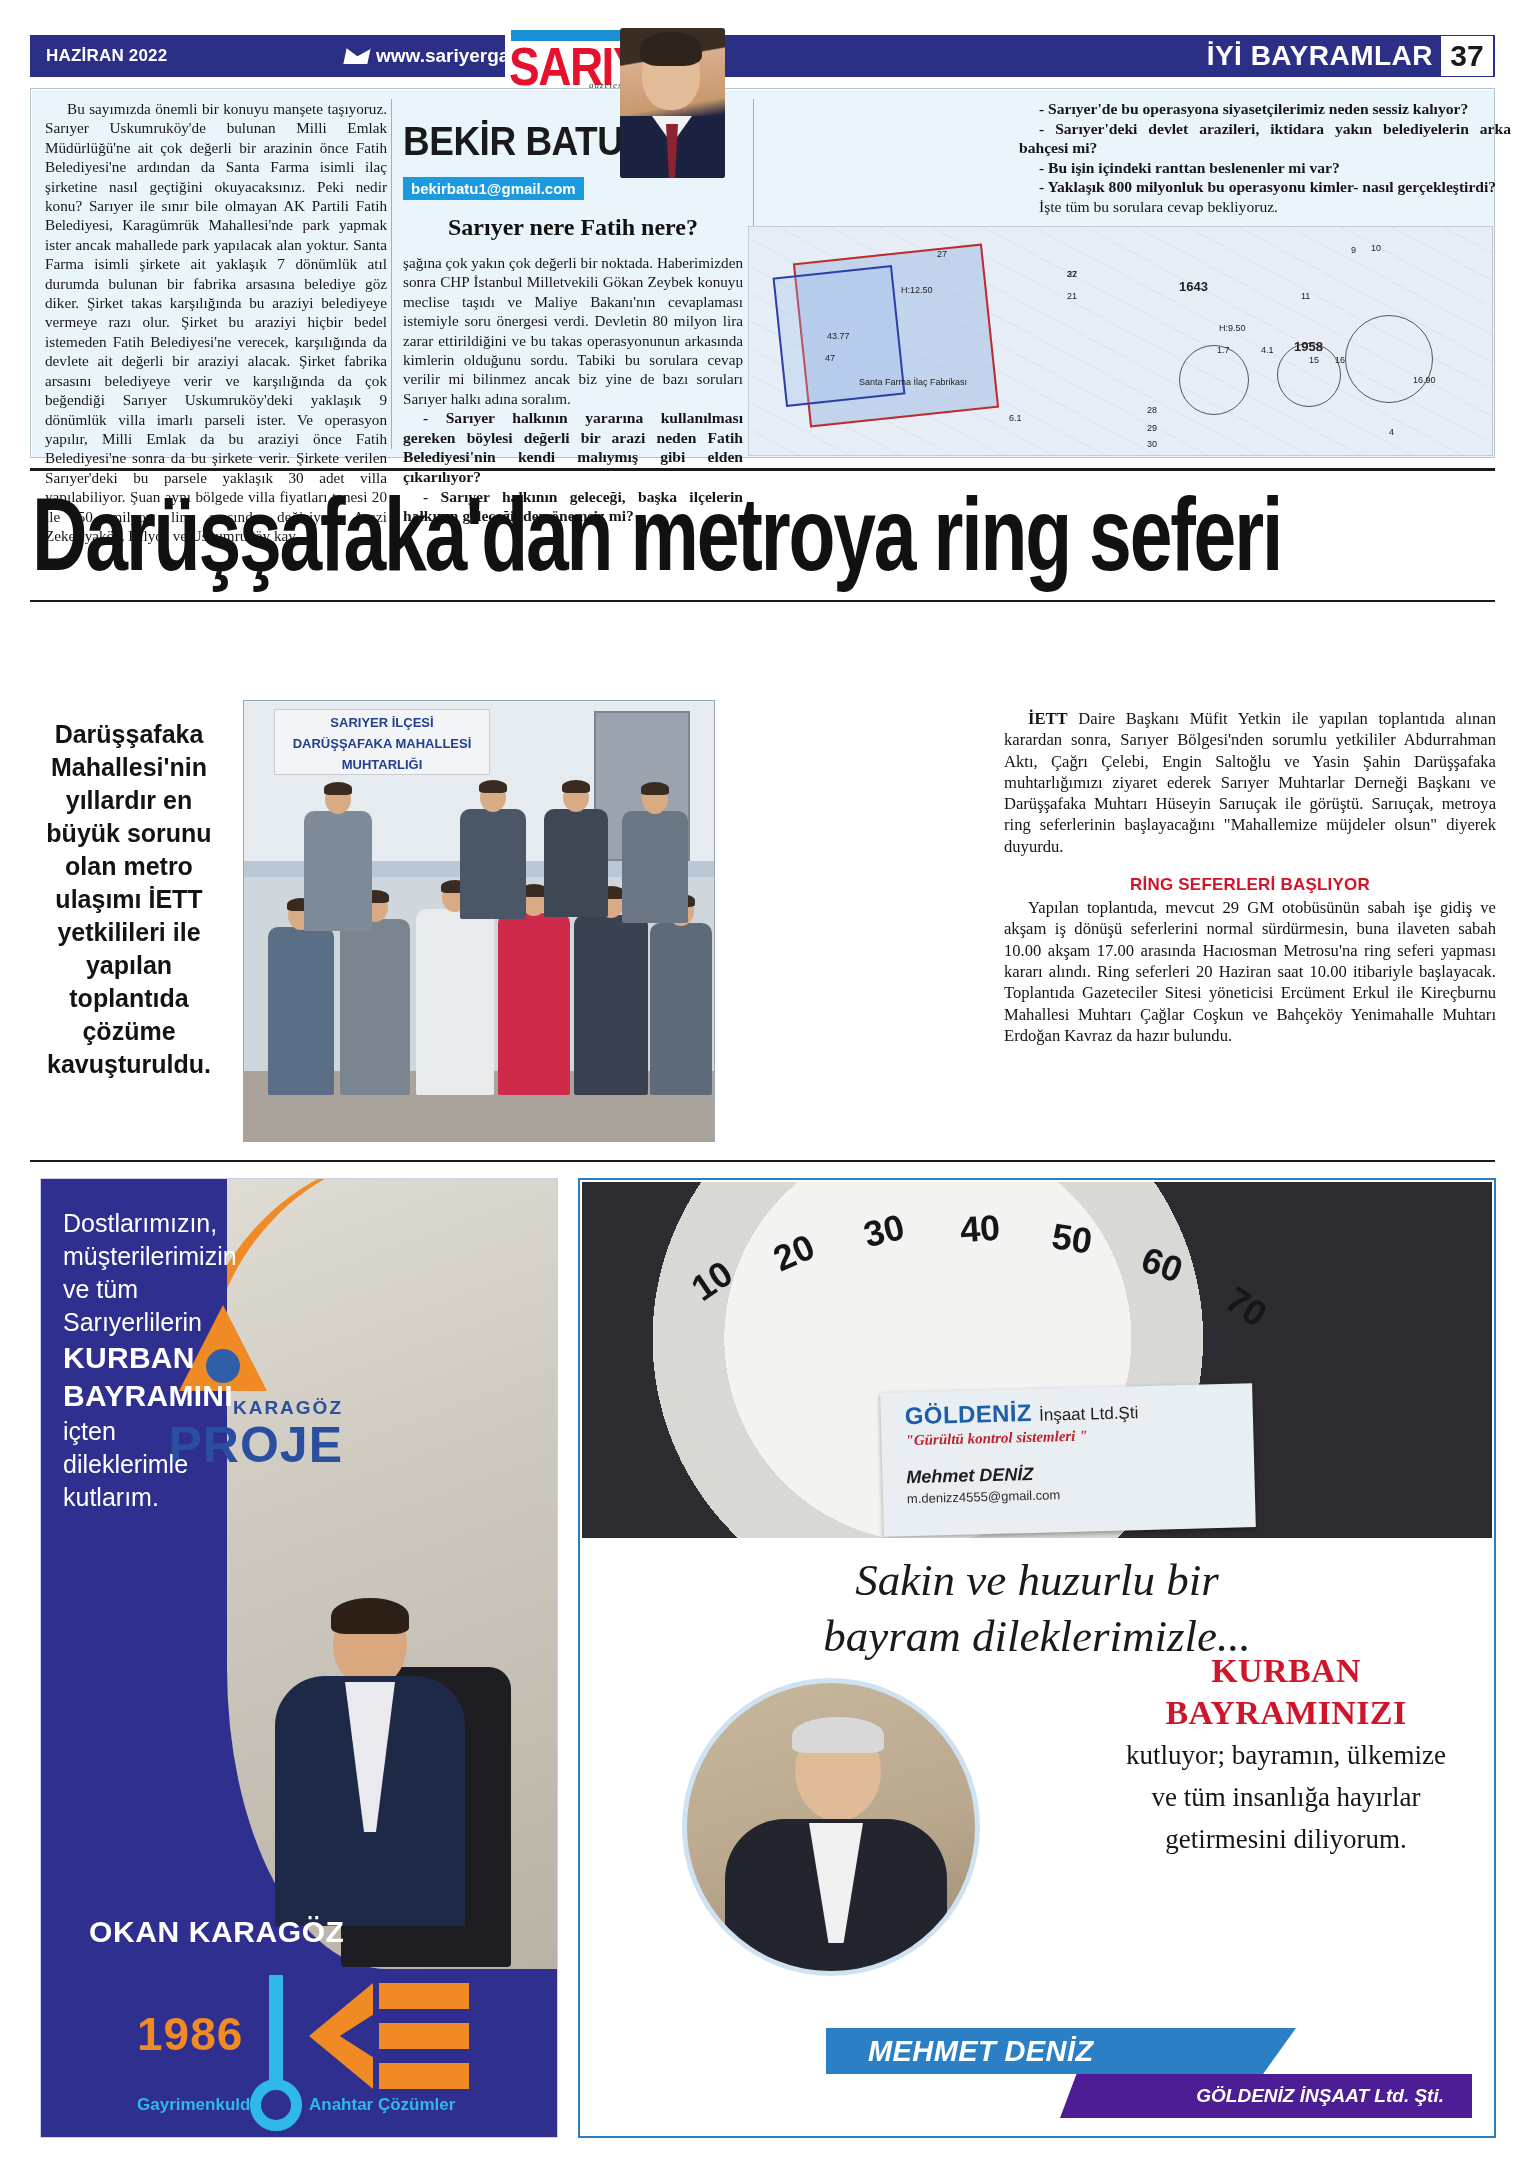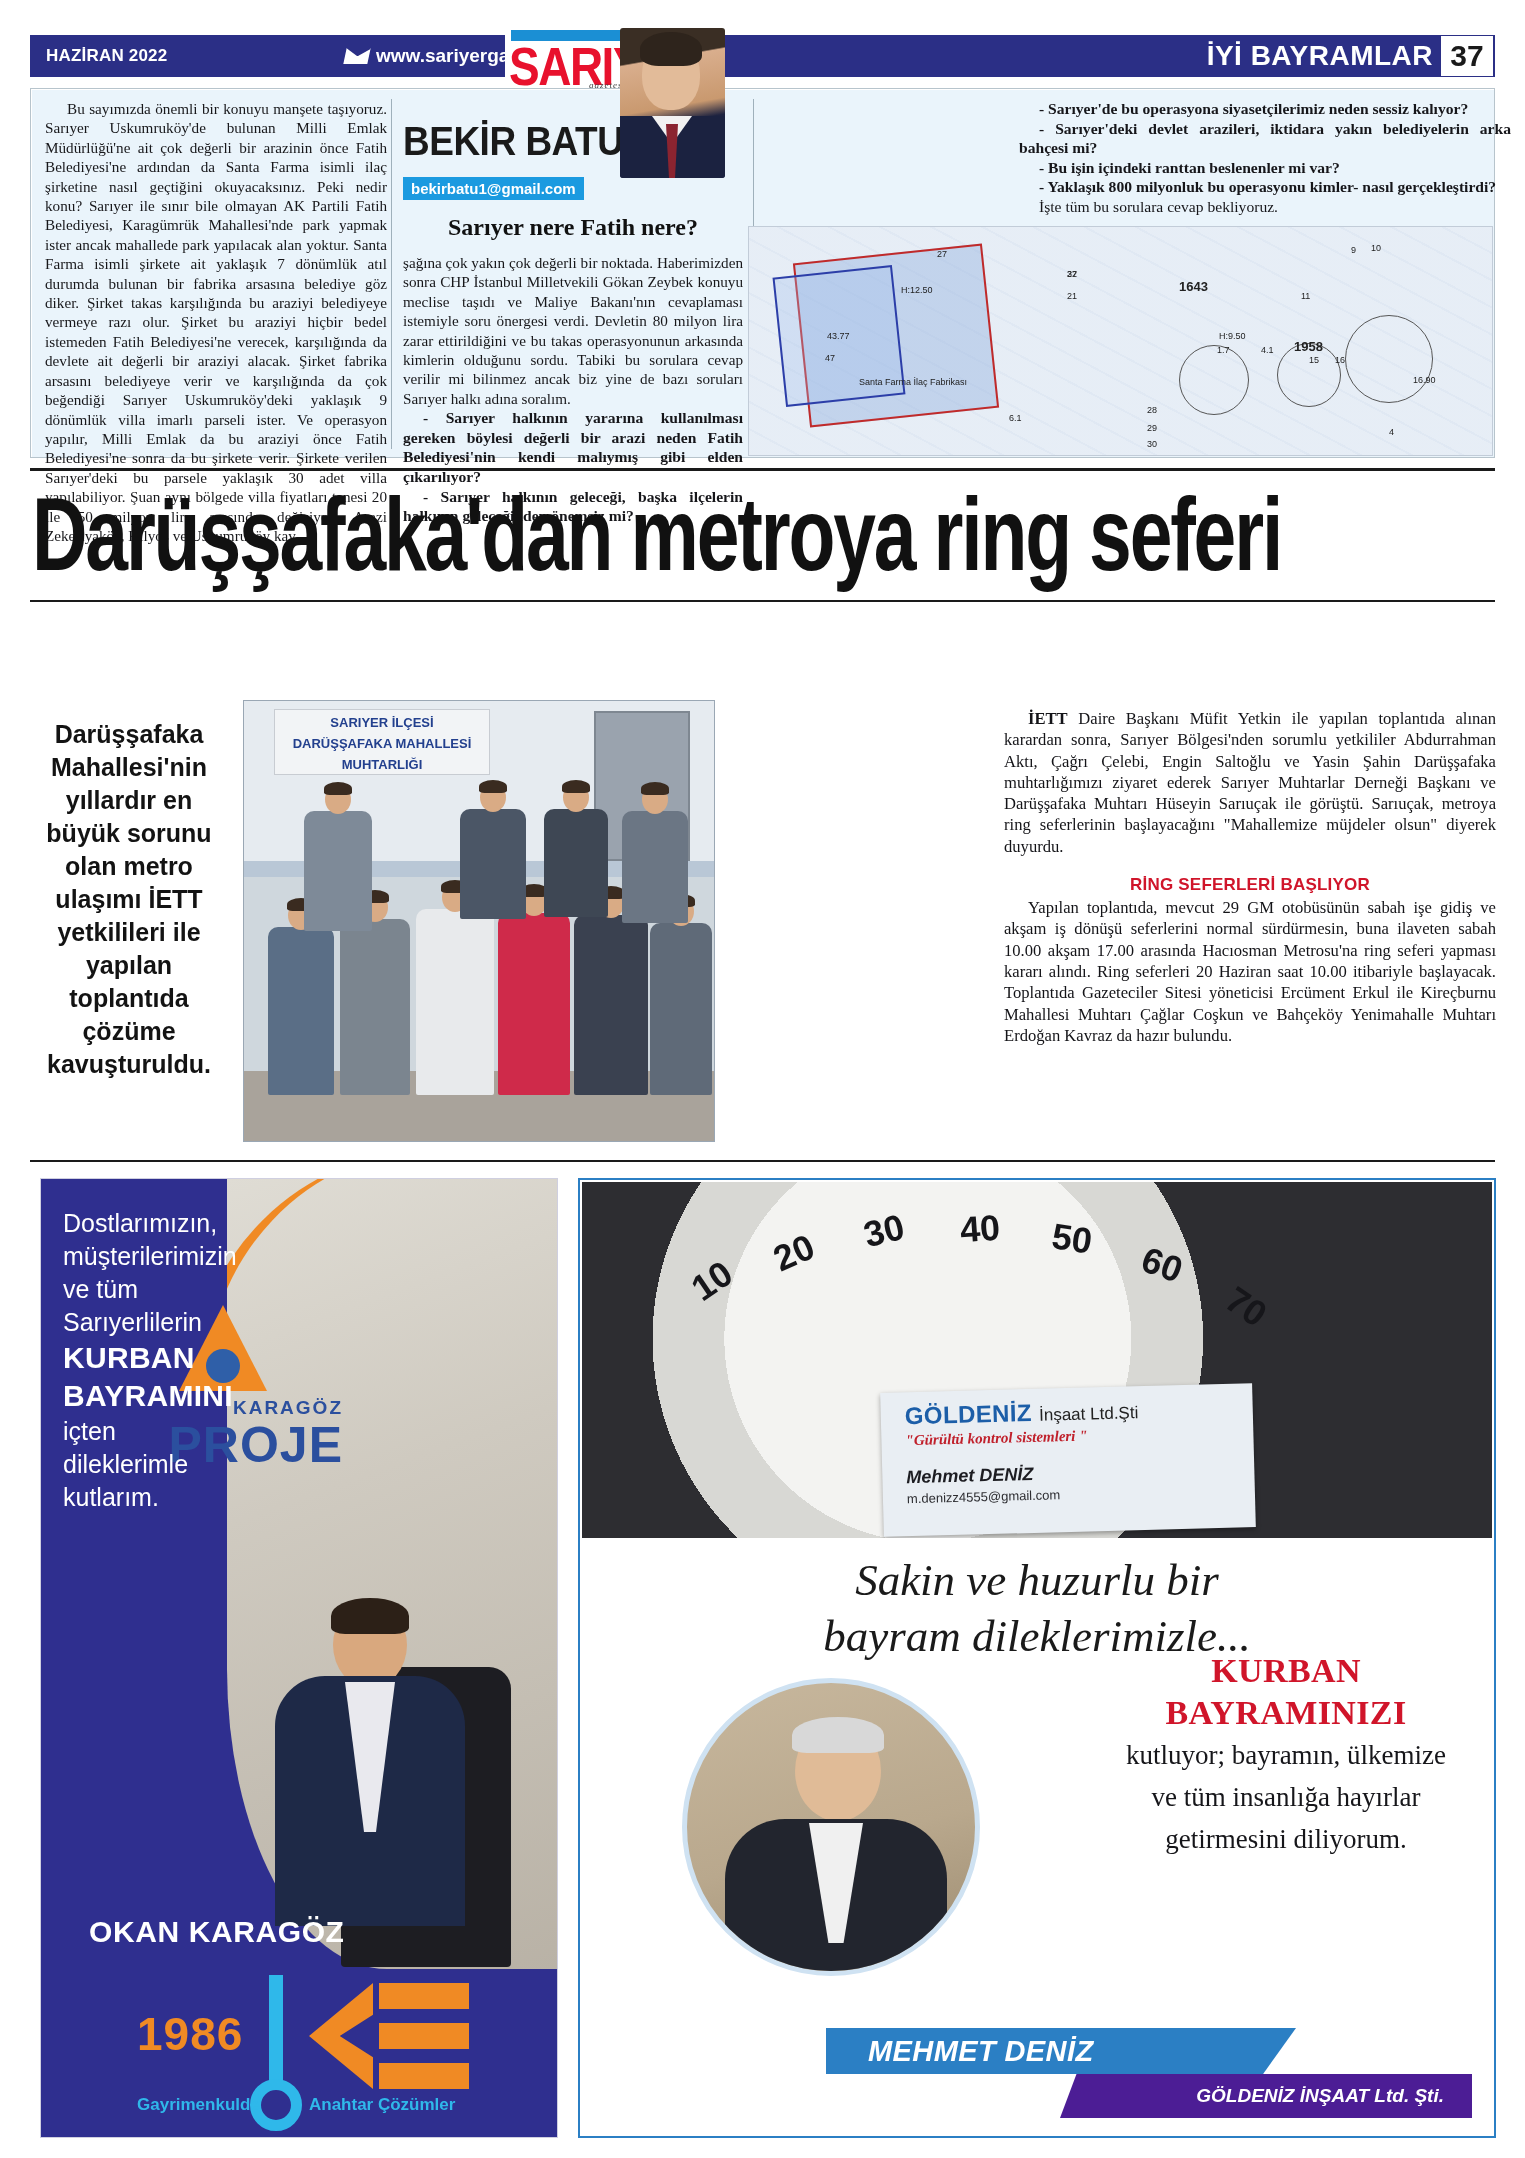--- a/index.html
+++ b/index.html
@@ -876,21 +876,21 @@
         <div class="map-label big" style="left: 545px; top: 112px;">1958</div>
         <div class="map-label" style="left: 78px; top: 104px;">43.77</div>
         <div class="map-label" style="left: 76px; top: 126px;">47</div>
         <div class="map-label" style="left: 188px; top: 22px;">27</div>
         <div class="map-label" style="left: 398px; top: 178px;">28</div>
         <div class="map-label" style="left: 398px; top: 196px;">29</div>
         <div class="map-label" style="left: 398px; top: 212px;">30</div>
         <div class="map-label" style="left: 318px; top: 42px;">22</div>
         <div class="map-label" style="left: 318px; top: 64px;">21</div>
         <div class="map-label" style="left: 318px; top: 42px;">37</div>
-        <div class="map-label" style="left: 470px; top: 104px;">H:9.50</div>
+        <div class="map-label" style="left: 470px; top: 96px;">H:9.50</div>
         <div class="map-label" style="left: 468px; top: 118px;">1.7</div>
         <div class="map-label" style="left: 512px; top: 118px;">4.1</div>
         <div class="map-label" style="left: 602px; top: 18px;">9</div>
         <div class="map-label" style="left: 622px; top: 16px;">10</div>
         <div class="map-label" style="left: 560px; top: 128px;">15</div>
         <div class="map-label" style="left: 586px; top: 128px;">16</div>
         <div class="map-label" style="left: 552px; top: 64px;">11</div>
         <div class="map-label" style="left: 664px; top: 148px;">16.90</div>
         <div class="map-label" style="left: 260px; top: 186px;">6.1</div>
         <div class="map-label" style="left: 640px; top: 200px;">4</div>

